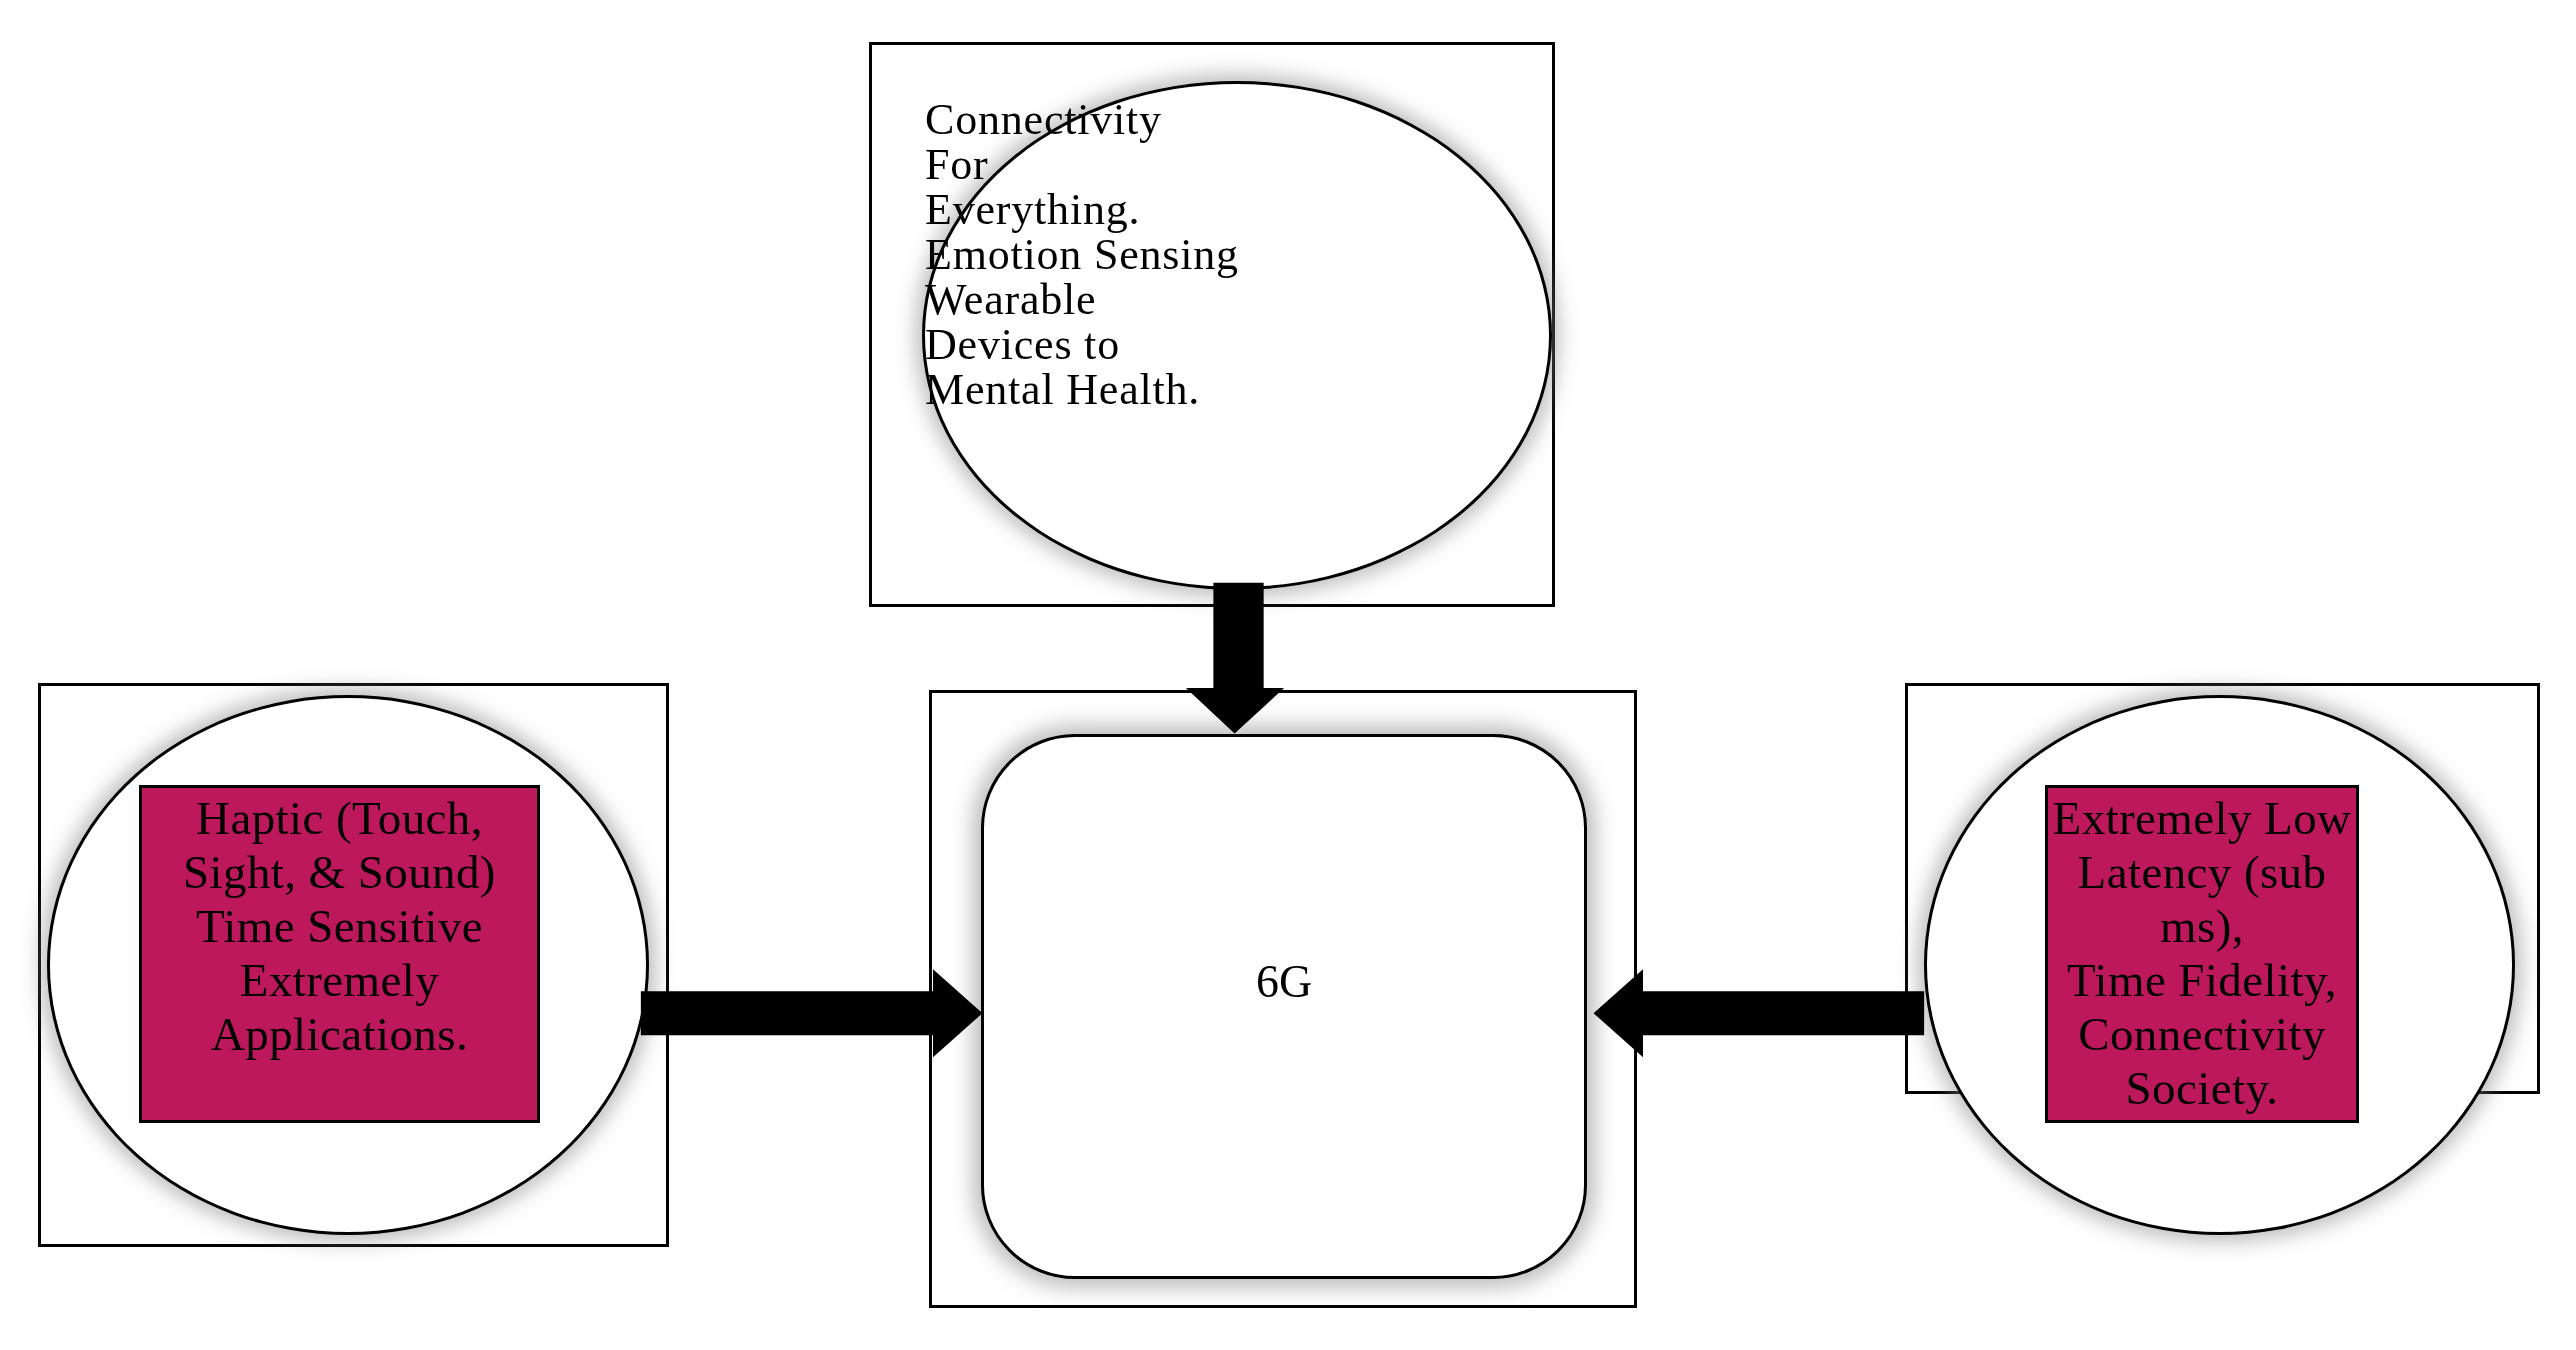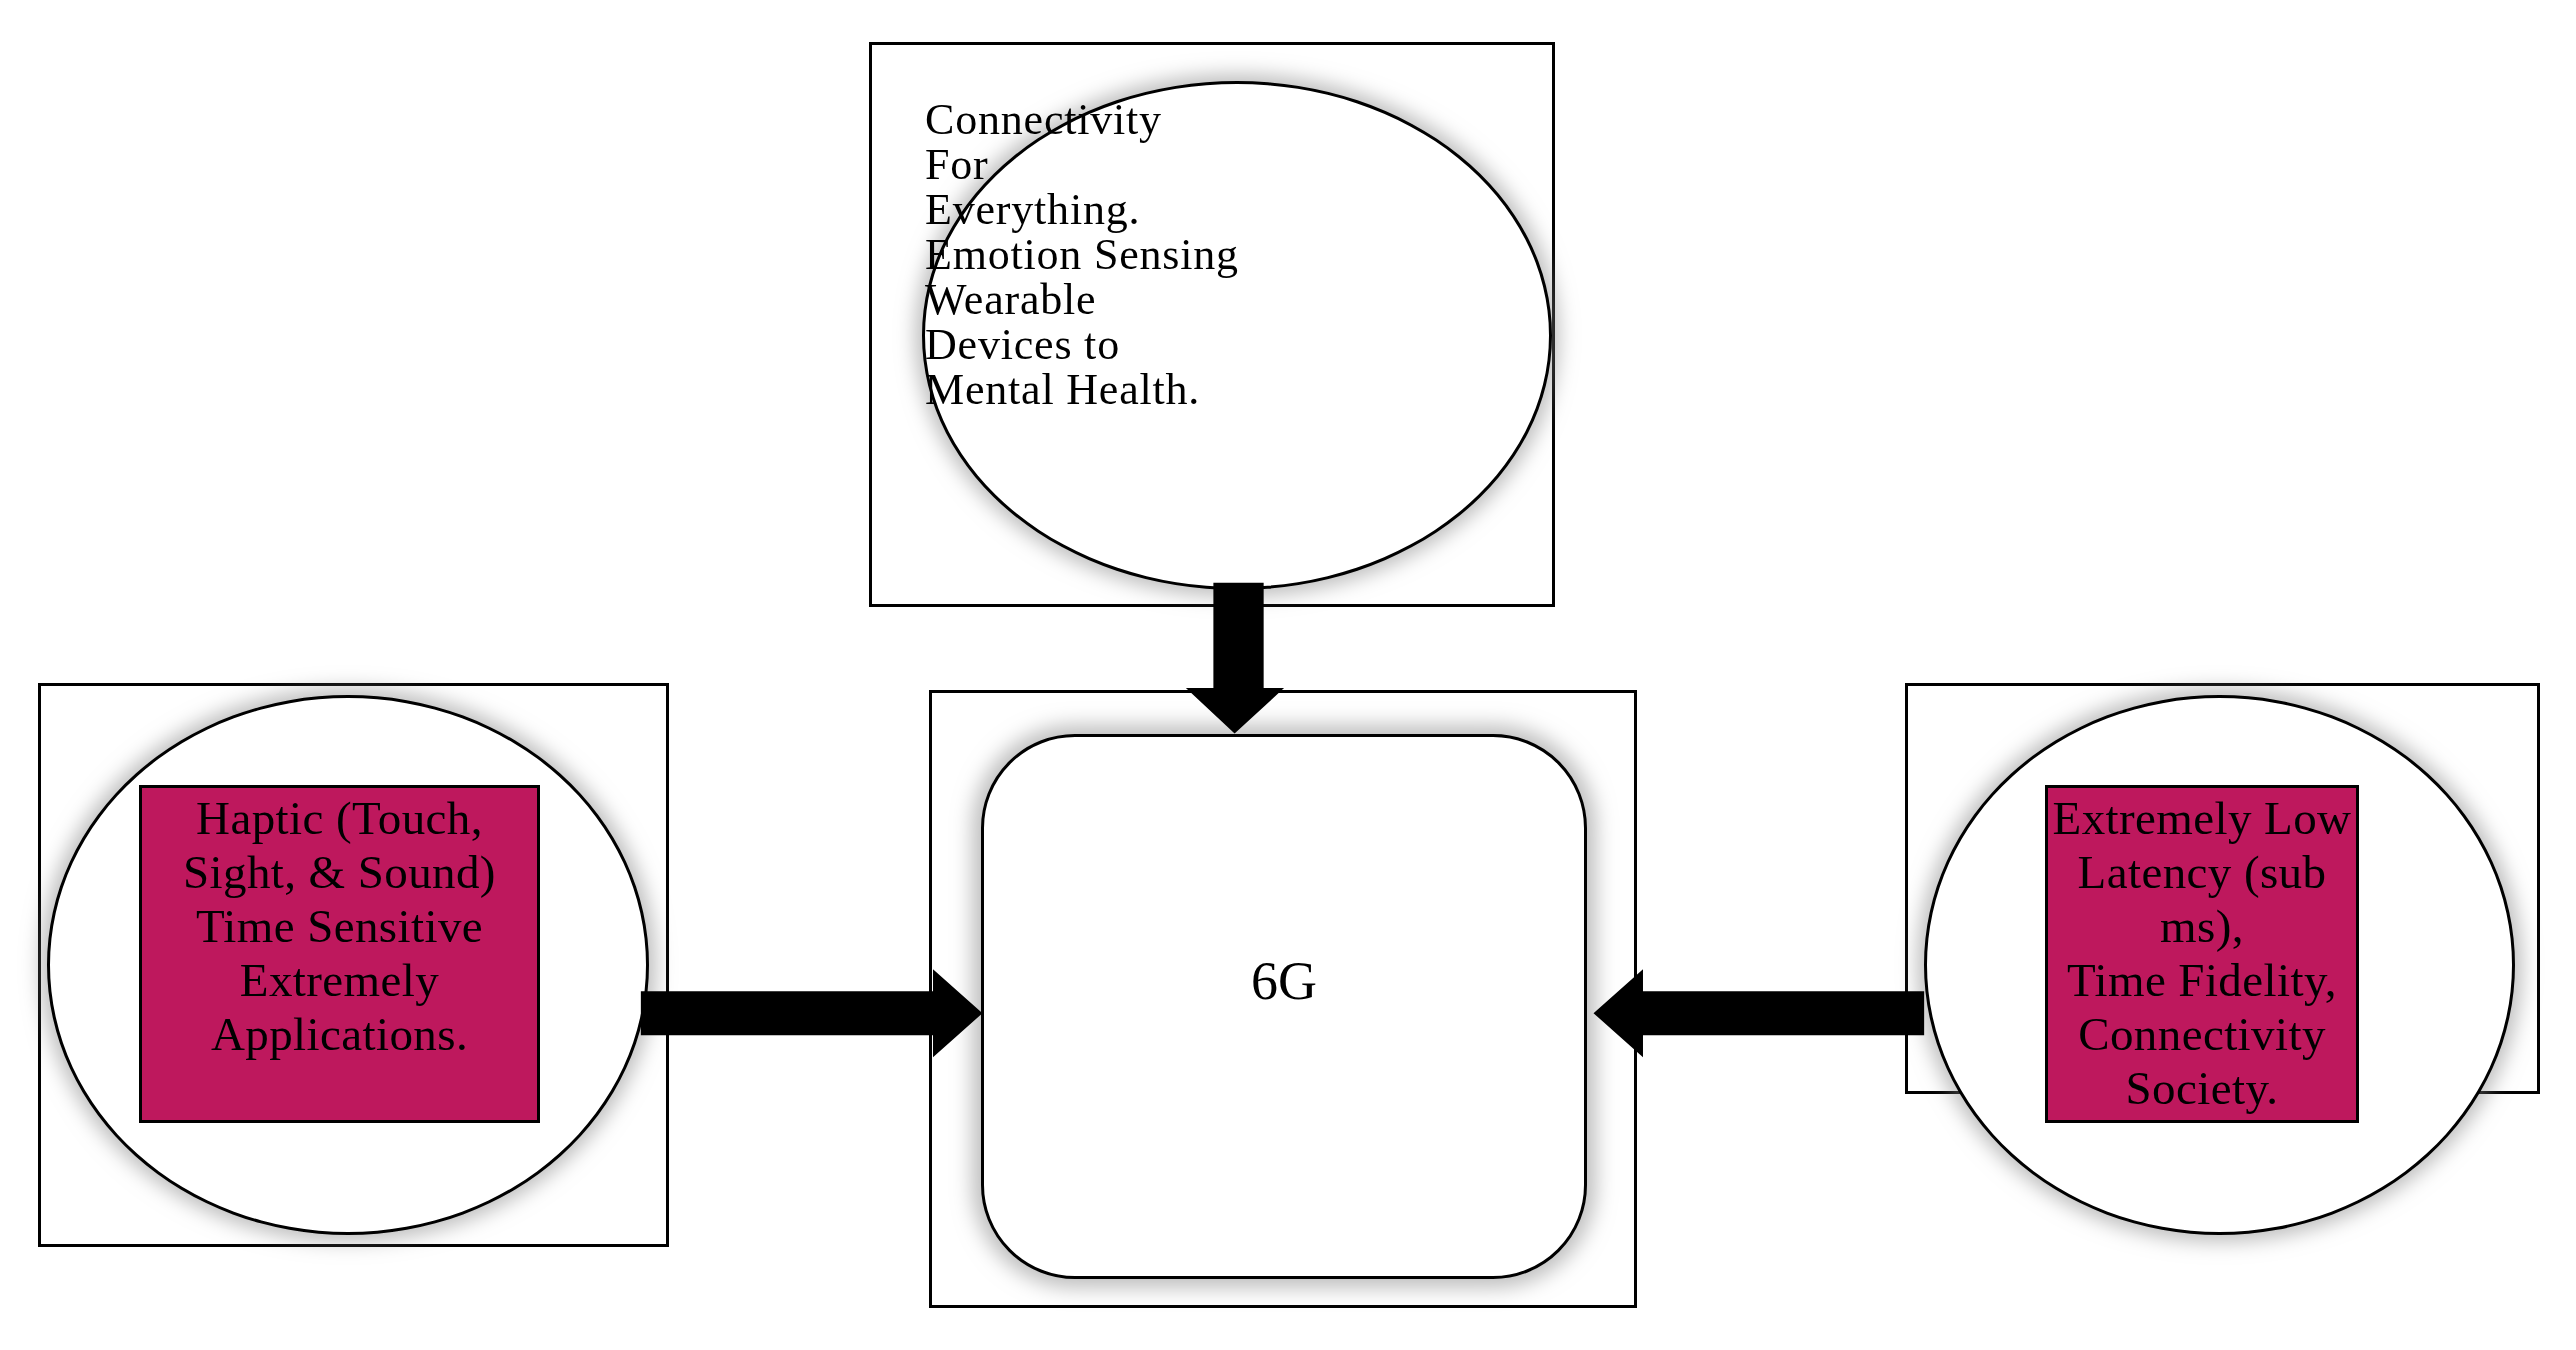--- a/index.html
+++ b/index.html
@@ -65,21 +65,21 @@
     line-height: 54px;
     letter-spacing: 0.4px;
     white-space: nowrap;
   }
   .center-label {
     position: absolute;
     left: 0;
     right: 0;
     top: 217px;
     text-align: center;
-    font-size: 54px;
+    font-size: 46px;
     line-height: 55px;
   }
   .arrow-layer {
     position: absolute;
     left: 0;
     top: 0;
     width: 2576px;
     height: 1351px;
     pointer-events: none;
   }

